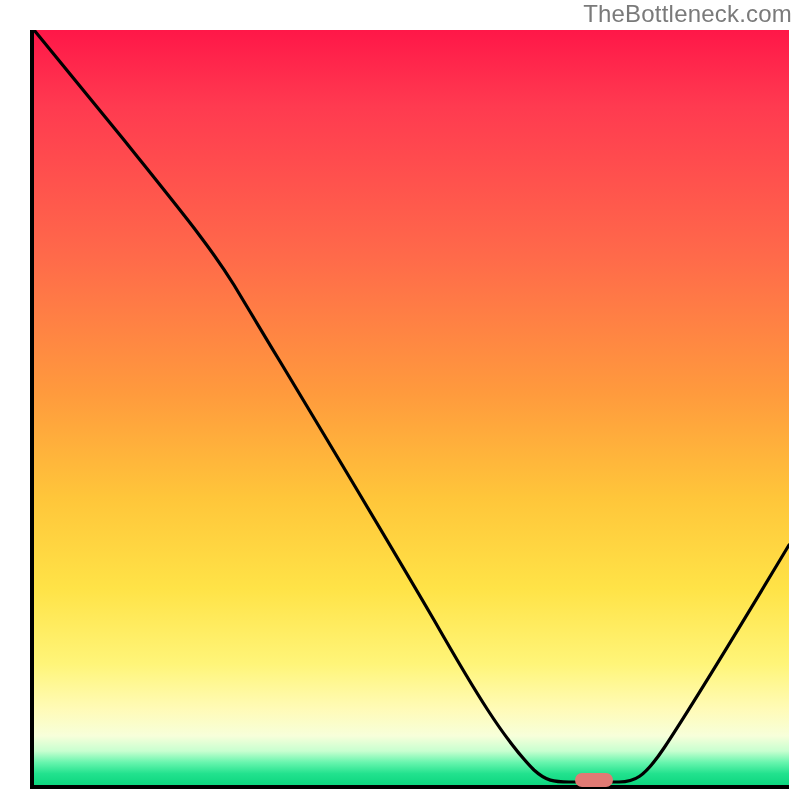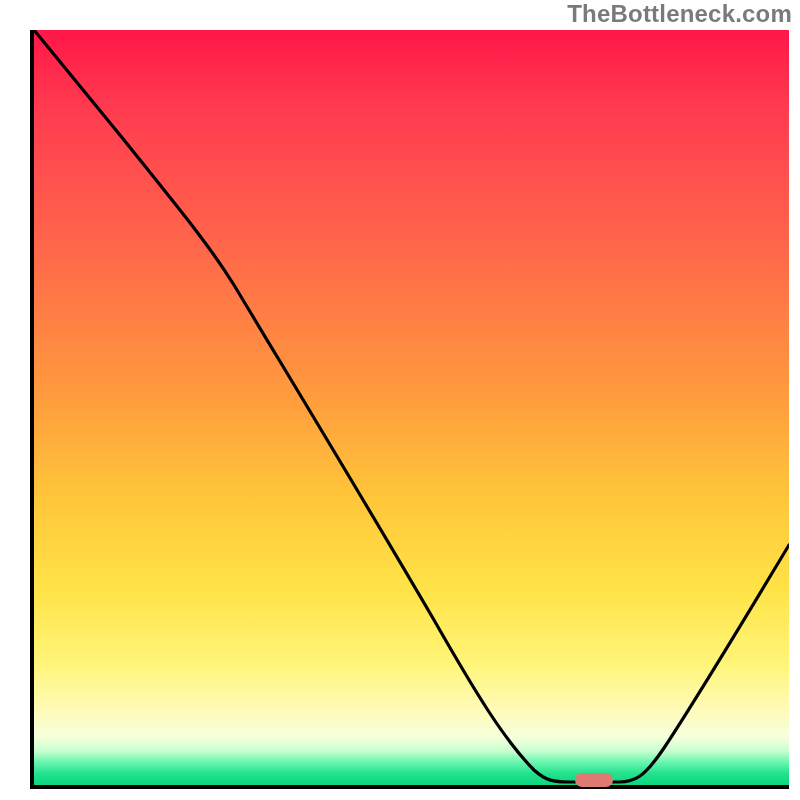--- a/index.html
+++ b/index.html
@@ -14,21 +14,21 @@
     position: relative;
     width: 800px;
     height: 800px;
   }
   .watermark {
     position: absolute;
     top: 0px;
     right: 8px;
     font-family: Arial, Helvetica, sans-serif;
     font-size: 24px;
-    font-weight: 700;
+    font-weight: 400;
     color: #7a7a7a;
     letter-spacing: 0.2px;
   }
   .plot-area {
     position: absolute;
     left: 30px;
     top: 30px;
     width: 755px;
     height: 755px;
     

